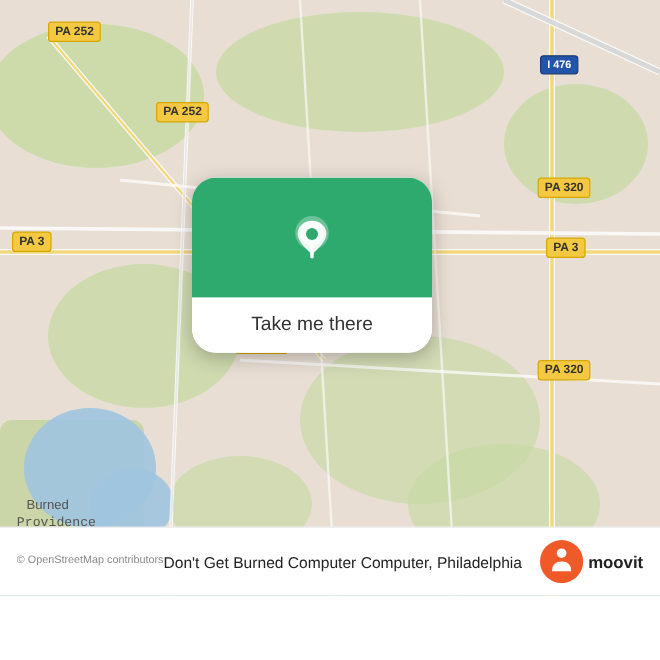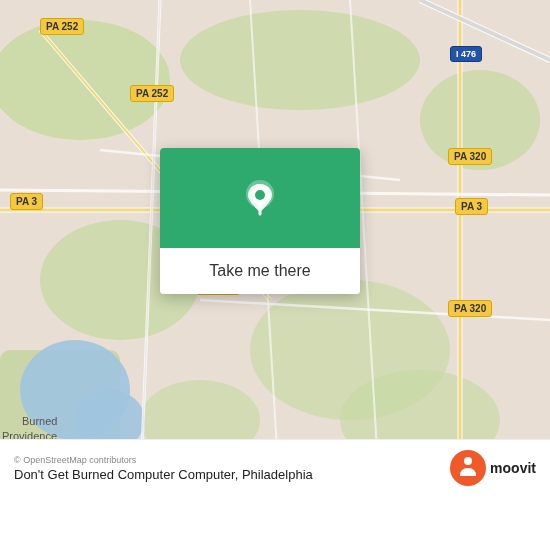--- a/index.html
+++ b/index.html
@@ -24,21 +24,21 @@
       border: 1px solid #d4a800;
     }
 
     
     .popup-card {
       position: absolute;
       top: 148px;
       left: 160px;
       width: 200px;
       background: white;
-      border-radius: 4px;
+      border-radius: 20px;
       box-shadow: 0 4px 16px rgba(0,0,0,0.25);
       overflow: hidden;
       z-index: 100;
     }
 
     .popup-green {
       background: #2eaa6e;
       height: 100px;
       display: flex;
       align-items: center;
@@ -73,21 +73,21 @@
       padding: 10px 14px;
       display: flex;
       align-items: center;
       justify-content: space-between;
       z-index: 200;
       border-top: 1px solid #eee;
     }
 
     .bottom-bar-left {
       display: flex;
-      flex-direction: column;
+      flex-direction: row;
     }
 
     .copyright-text {
       font-size: 9px;
       color: #888;
       margin-bottom: 2px;
     }
 
     .location-text {
       font-size: 13px;
@@ -181,21 +181,21 @@
   <div class="road-label" style="top:193px;left:280px;">PA 3</div>
   <div class="road-label" style="top:198px;left:455px;">PA 3</div>
 
   <div class="road-label" style="top:148px;left:448px;">PA 320</div>
   <div class="road-label" style="top:300px;left:448px;">PA 320</div>
   <div class="road-label" style="top:445px;left:448px;">PA 320</div>
 
   <div class="highway-shield-interstate" style="top:14px;left:450px;">I 476</div>
 
   <div class="area-label" style="top:415px;left:22px;">Burned</div>
-  <div class="area-label" style="top:430px;left:2px;">Providence</div>
+  <div class="area-label" style="top:430px;left:14px;font-family:Liberation Mono, monospace;">Providence</div>
 
   <div class="popup-card">
     <div class="popup-green" style="background:#2eaa6e;">
 
       <svg class="pin-icon" viewBox="0 0 44 44">
         <circle cx="22" cy="18" r="14" fill="white" opacity="0.3"></circle>
         <circle cx="22" cy="18" r="10" fill="white" opacity="0.5"></circle>
         <circle cx="22" cy="18" r="6" fill="white"></circle>
         <path d="M22 28 Q22 38 22 38" stroke="white" stroke-width="3" stroke-linecap="round"></path>
 

